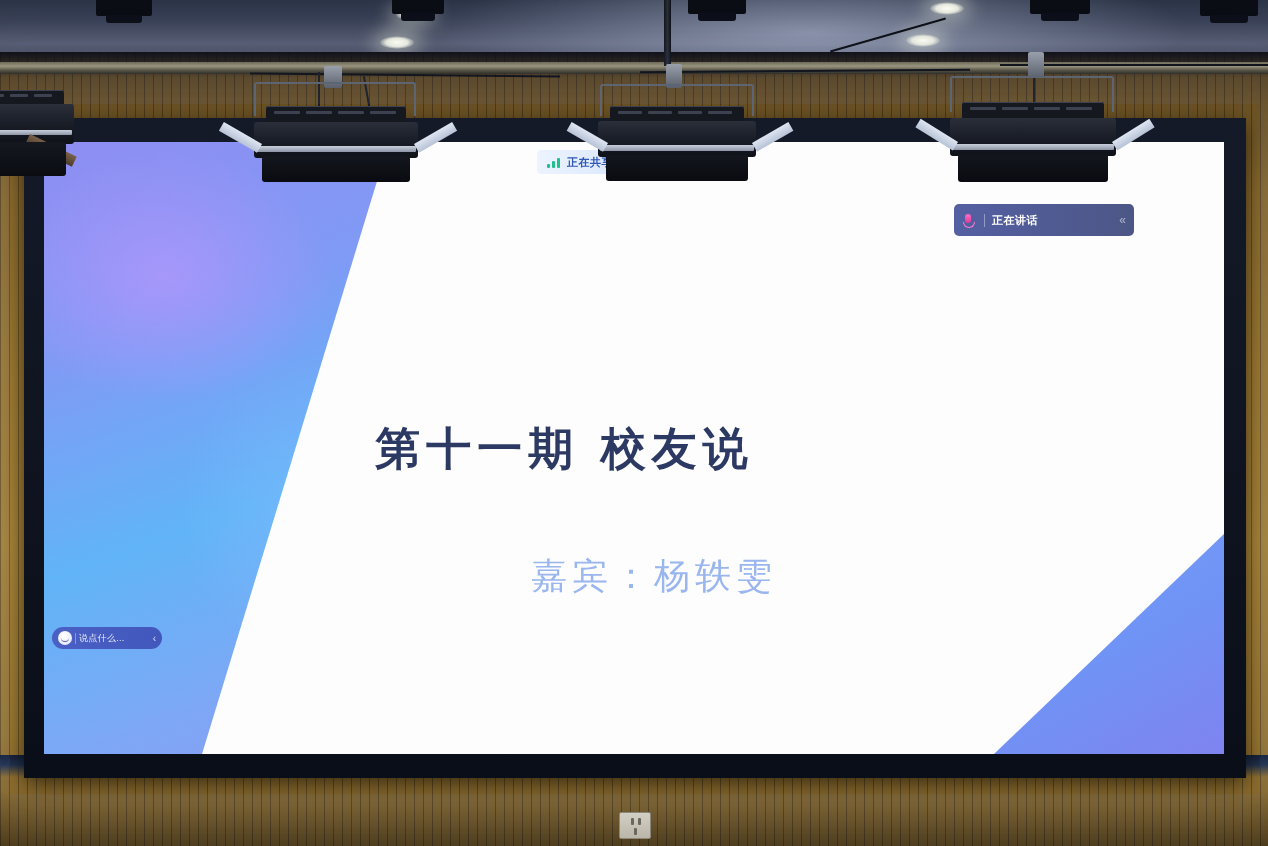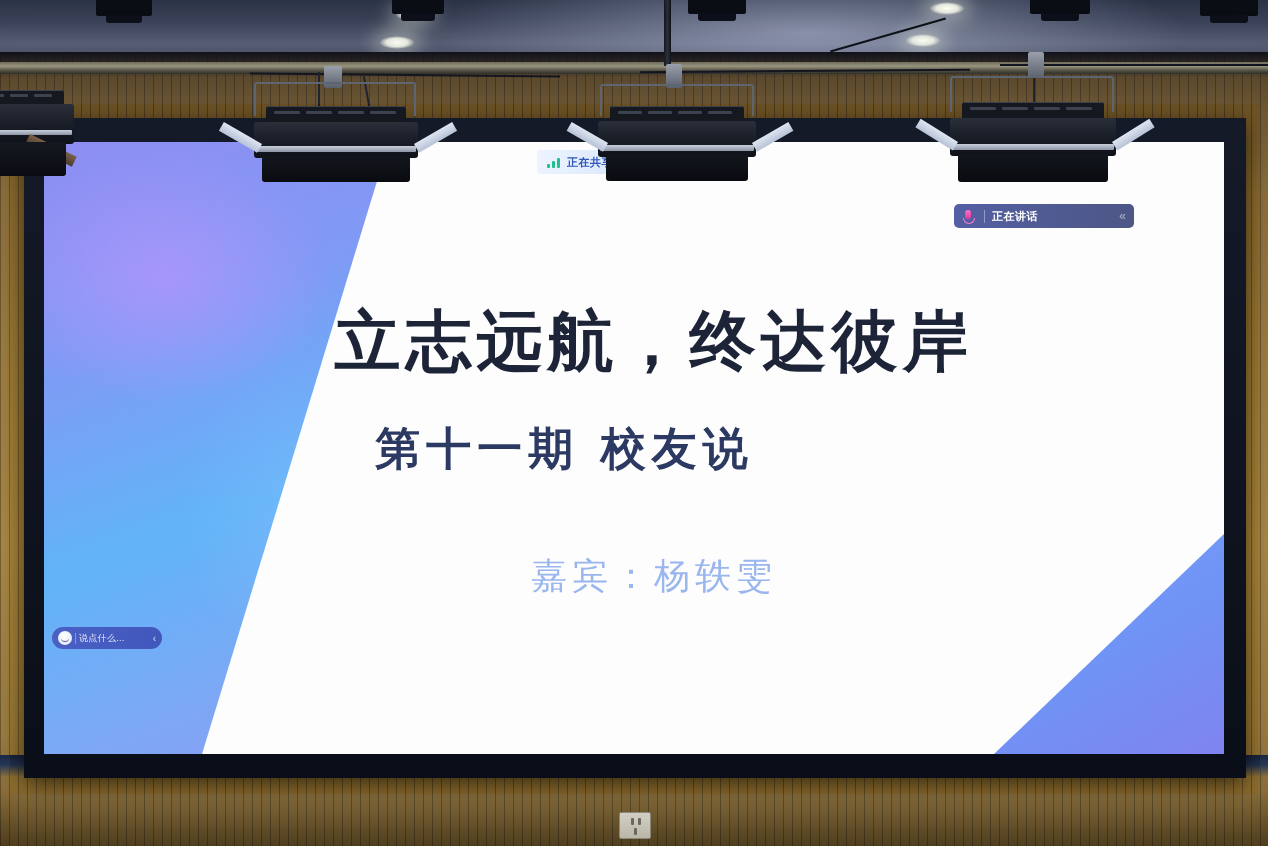--- a/index.html
+++ b/index.html
@@ -129,21 +129,21 @@
     border-radius:4px; font-size:11px; color:#2f57b8; font-weight:700;
     white-space:nowrap; letter-spacing:.5px;
   }
   .bars{ display:flex; align-items:flex-end; gap:2px; height:11px; }
   .bars i{ width:3px; background:#1fc08a; border-radius:1px; }
   .bars i:nth-child(1){ height:4px; }
   .bars i:nth-child(2){ height:7px; }
   .bars i:nth-child(3){ height:10px; }
 
   .speak-pill{
-    position:absolute; left:910px; top:62px; width:180px; height:24px;
+    position:absolute; left:910px; top:62px; width:180px; height:32px;
     display:flex; align-items:center; padding:0 8px; gap:7px;
     background:linear-gradient(90deg,rgba(60,74,150,.88),rgba(38,50,108,.82));
     border-radius:5px; overflow:hidden;
   }
   .speak-ico{
     width:15px; height:15px; flex:0 0 auto; position:relative;
   }
   .speak-ico:before{
     content:""; position:absolute; left:3px; top:1px; width:6px; height:9px;
     background:linear-gradient(180deg,#ff6ec7,#e0399b); border-radius:3px;
@@ -254,21 +254,20 @@
   </div>
 
   <div class="screen-frame"></div>
   <div class="screen-glow"></div>
 
   <div class="screen">
     <div class="slide">
       <div class="slide-purple"></div>
       <div class="slide-blue-corner"></div>
 
-      <div class="slide-title">立志远航，终达彼岸</div>
       <div class="slide-subtitle">第十一期  校友说</div>
       <div class="slide-guest">嘉宾：杨轶雯</div>
 
       <div class="share-pill">
         <span class="bars">
             <i></i>
             <i></i>
             <i></i>
           </span>
         <span>正在共享</span>

